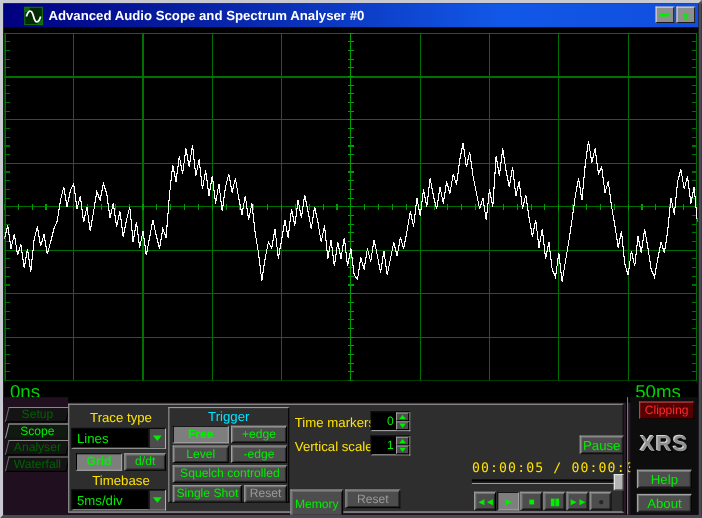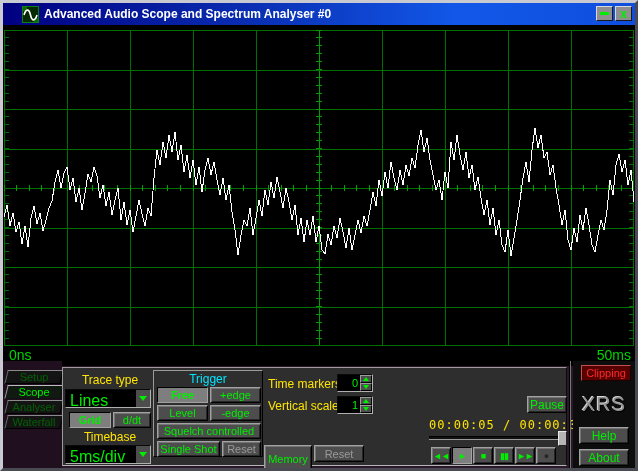--- a/index.html
+++ b/index.html
@@ -22,22 +22,22 @@
     background:#8f8f8f;border:1px solid;border-color:#d9d9d9 #1a1a1a #1a1a1a #d9d9d9;
     display:flex;align-items:center;justify-content:center;
   }
   .btn-min{right:22px;} .btn-close{right:3px;}
   .glyph-min{width:9px;height:3px;background:var(--green);}
   .glyph-x{color:var(--green);font-size:12px;font-weight:bold;line-height:10px;}
   
   .scope-wrap{position:absolute;left:0;top:22px;width:632px;height:336px;background:#000;}
   .scope-svg{position:absolute;left:1px;top:5px;width:630px;height:316px;}
   .scope-labels{position:absolute;left:0;top:322px;width:632px;height:14px;}
-  .time-label{position:absolute;color:#00d400;font-size:14px;top:0;}
-  .tl-left{left:6px;} .tl-right{right:4px;}
+  .time-label{position:absolute;color:#00d400;font-size:17px;top:0;}
+  .tl-left{left:6px;} .tl-right{right:16px;}
   
   .control-panel{position:absolute;left:0;top:358px;width:632px;height:107px;background:#2a182a;}
   .panel-topstrip{position:absolute;left:0;top:0;width:632px;height:5px;background:#000;}
   .left-strip{position:absolute;left:0;top:0;width:59px;height:107px;background:#1f0f1f;}
   .tab{
     position:absolute;left:3px;width:56px;height:14px;
     background:#141414;border:1px solid;border-color:#8a8a8a #000 #000 #6a6a6a;
     transform:skewX(-14deg);color:var(--dim-green);
     font-size:11px;text-align:center;line-height:12px;
   }
@@ -54,21 +54,21 @@
     position:absolute;background:#4d4d4d;color:var(--green);
     border:1px solid;border-color:#a2a2a2 #000 #000 #a2a2a2;
     box-shadow:inset 1px 1px 0 #747474, inset -1px -1px 0 #262626;
     font-size:11px;display:flex;align-items:center;justify-content:center;
     white-space:nowrap;overflow:hidden;
   }
   .btn.pressed{background:#7e7e7e;border-color:#000 #a2a2a2 #a2a2a2 #000;box-shadow:none;font-weight:bold;}
   .btn.disabled{color:#9a9a9a;}
   
   .combo{position:absolute;height:19px;background:#000;border:1px solid;border-color:#0a0a0a #b0b0b0 #b0b0b0 #0a0a0a;box-shadow:inset 1px 1px 0 #000;}
-  .combo .val{position:absolute;left:4px;top:2px;color:var(--green);font-size:16px;}
+  .combo .val{position:absolute;left:4px;top:2px;color:var(--green);font-size:12px;}
   .combo .dd{
     position:absolute;right:0;top:0;width:15px;height:100%;
     background:#4d4d4d;border-left:1px solid #000;
     display:flex;align-items:center;justify-content:center;
   }
   .tri-dn{width:0;height:0;border-left:4px solid transparent;border-right:4px solid transparent;border-top:5px solid var(--green);}
   .tri-up-s{width:0;height:0;border-left:3px solid transparent;border-right:3px solid transparent;border-bottom:4px solid var(--green);}
   .tri-dn-s{width:0;height:0;border-left:3px solid transparent;border-right:3px solid transparent;border-top:4px solid var(--green);}
   
   .spin{position:absolute;width:36px;height:18px;border:1px solid;border-color:#0a0a0a #b0b0b0 #b0b0b0 #0a0a0a;background:#000;}
@@ -87,21 +87,21 @@
   
   .divider{position:absolute;left:566px;top:0;width:2px;height:107px;border-left:1px solid #000;border-right:1px solid #777;}
   .sidebar{position:absolute;left:570px;top:0;width:62px;height:107px;background:#0d0d0d;}
   .clipping{
     position:absolute;left:8px;top:4px;width:50px;height:16px;
     background:#570000;border:1px solid;border-color:#c05050 #1c0000 #1c0000 #c05050;
     color:var(--red);font-size:11px;display:flex;align-items:center;justify-content:center;
   }
   .xrs{
     position:absolute;left:0;top:32px;width:62px;text-align:center;
-    color:#8f8f8f;font-size:20px;font-weight:normal;letter-spacing:1px;
+    color:#8f8f8f;font-size:20px;font-weight:bold;letter-spacing:1px;
     text-shadow:-1px -1px 0 #d6d6d6,1px 1px 1px #000;
   }
   .side-btn{left:6px;width:50px;height:17px;font-size:12px;}
 </style>
 </head>
 <body>
 
 <div id="window">
 
   <div class="titlebar">

